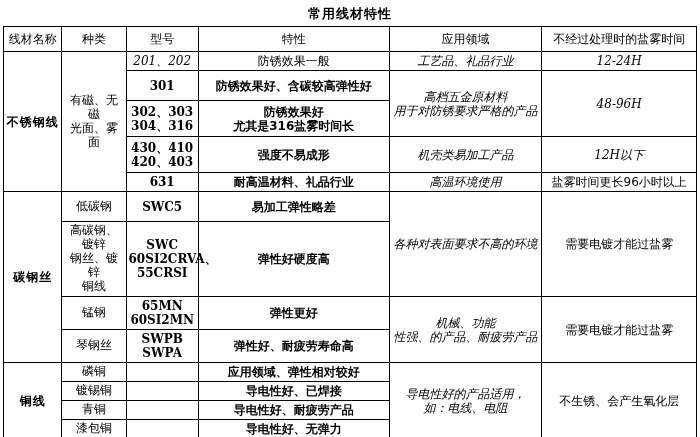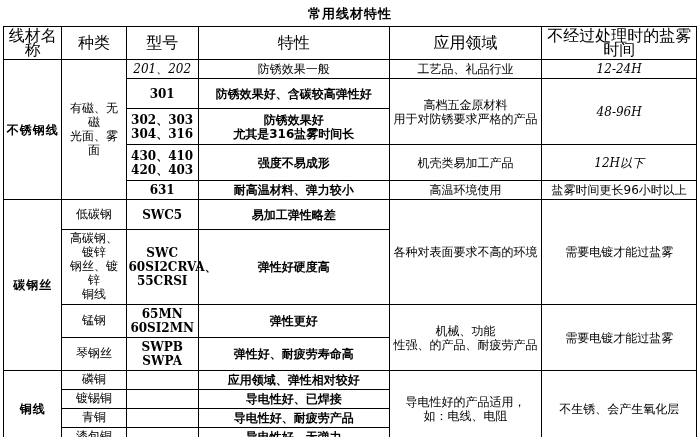--- a/index.html
+++ b/index.html
@@ -38,21 +38,21 @@
   table.spec td, table.spec th {
     border: 1px solid #000000;
     text-align: center;
     vertical-align: middle;
     font-size: 12px;
     padding: 2px 2px;
     line-height: 14px;
   }
   table.spec th {
     font-weight: normal;
-    font-size: 16px;
+    font-size: 12px;
     height: 20px;
   }
   .c-name { width: 58px; }
   .c-kind { width: 64px; }
   .c-model { width: 72px; }
   .c-feat  { width: 190px; }
   .c-app   { width: 152px; }
   .c-salt  { width: 154px; }
 
   .cat {
@@ -73,21 +73,21 @@
     line-height: 14px;
   }
   .model-bold {
     font-weight: bold;
     font-family: "DejaVu Serif", "Liberation Serif", serif;
     font-size: 11px;
     line-height: 14px;
   }
   .feat { font-size: 11.5px; }
   .feat-b { font-size: 11.5px; font-weight: bold; }
-  .app { font-size: 11px; line-height: 15px; }
+  .app { font-size: 11px; line-height: 15px; font-style: italic; }
   .salt { font-size: 11px; margin-top: 20px; }
   .salt-it {
     font-style: italic;
     font-family: "DejaVu Serif", "Liberation Serif", serif;
     font-size: 11px;
   }
   .tall { height: 30px; }
   .tall2 { height: 36px; }
   .multiline { white-space: pre-line; }
 </style>
@@ -143,21 +143,21 @@
       </tr>
       <tr class="tall2">
         <td class="model-bold multiline">430、410
 420、403</td>
         <td class="feat-b multiline">强度不易成形</td>
         <td class="app multiline">机壳类易加工产品</td>
         <td class="salt-it">12H以下</td>
       </tr>
       <tr>
         <td class="model-bold">631</td>
-        <td class="feat-b">耐高温材料、弹力较小</td>
+        <td class="feat-b">耐高温材料、礼品行业</td>
         <td class="app">高温环境使用</td>
         <td class="salt">盐雾时间更长96小时以上</td>
       </tr>
 
       <tr class="tall">
         <td class="cat" rowspan="4">碳钢丝</td>
         <td class="kindcell multiline">低碳钢</td>
         <td class="model-bold multiline">SWC5</td>
         <td class="feat-b multiline">易加工弹性略差</td>
         <td class="app multiline" rowspan="2">各种对表面要求不高的环境</td>

